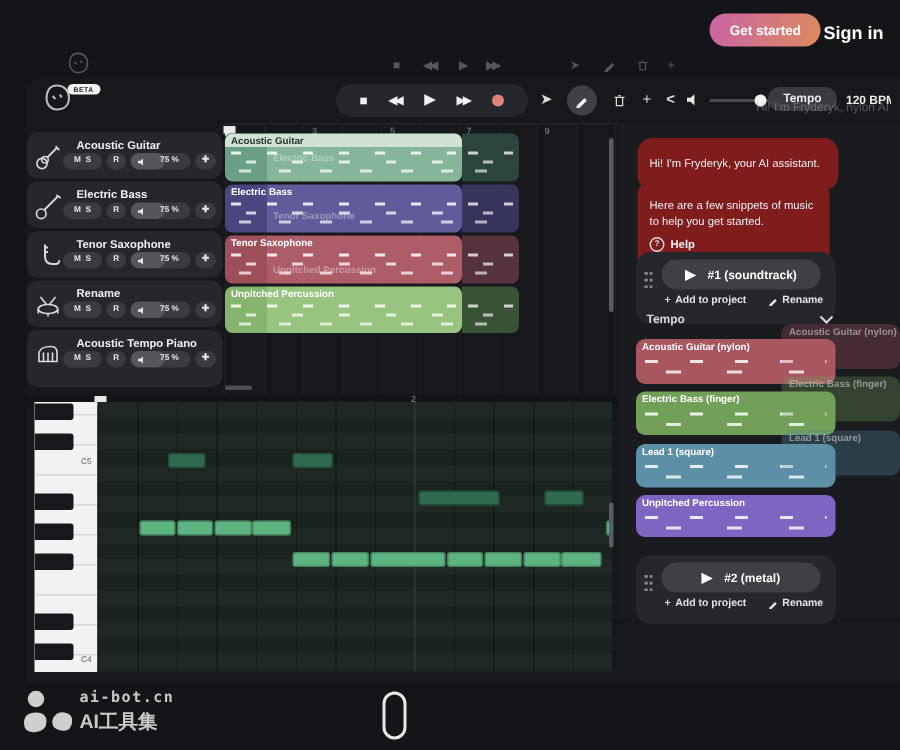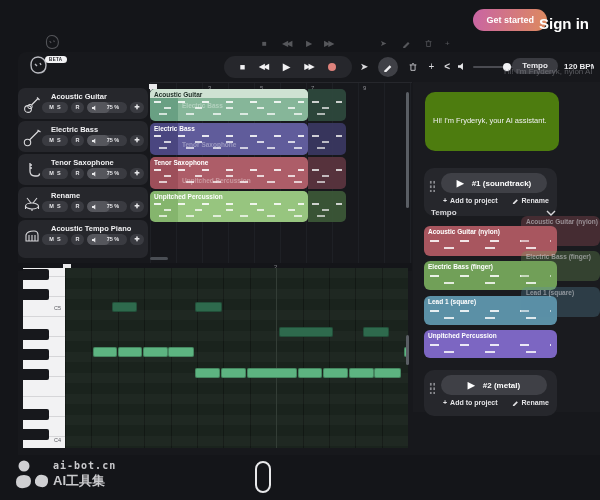--- a/index.html
+++ b/index.html
@@ -2,21 +2,21 @@
 <html><head>
 <meta charset="utf-8">
 <style>
   html,body{margin:0;padding:0;background:#0f1013;}
   #app{position:relative;width:600px;height:500px;background:#141519;overflow:hidden;
        font-family:"Liberation Sans",sans-serif;color:#e9e9ec;}
   .abs{position:absolute;}
   
   .get-started{position:absolute;right:53px;top:9px;height:22px;line-height:22px;padding:0 13px;
       border-radius:12px;color:#fff;font-size:9px;font-weight:bold;cursor:pointer;}
-  .sign-in{position:absolute;right:11px;top:15px;color:#fff;font-size:15px;font-weight:bold;cursor:pointer;}
+  .sign-in{position:absolute;right:11px;top:15px;color:#fff;font-size:12px;font-weight:bold;cursor:pointer;}
   .ghost-row{position:absolute;top:38px;left:0;width:600px;height:14px;opacity:.5;color:#97989d;font-size:8px;}
   .ghost-row span{position:absolute;top:1px;}
   
   .app-window{position:absolute;left:18px;top:52px;right:0;bottom:45px;background:#17181c;border-radius:8px 0 0 0;}
   
   .logo{position:absolute;left:28px;top:55px;}
   .beta{position:absolute;left:45px;top:56px;background:#f2f2f4;color:#1a1b1f;font-size:4.5px;
       font-weight:bold;padding:1px 4px;border-radius:5px;letter-spacing:.4px;}
   .menu-row{position:absolute;left:62px;top:61px;display:flex;gap:20px;font-size:9px;font-weight:bold;color:#ececef;}
   .menu-row span{cursor:pointer;white-space:nowrap;}
@@ -74,21 +74,21 @@
   .ksep{position:absolute;left:0;width:42px;height:1px;background:#d6d6d8;}
   .klabel{position:absolute;right:4px;font-size:5.5px;color:#5a5b60;}
   .pgrid{position:absolute;left:65px;top:268px;width:343px;height:180px;background:#1a231d;
      background-image:
        repeating-linear-gradient(180deg,rgba(255,255,255,.025) 0 10.5px,transparent 10.5px 21px),
        repeating-linear-gradient(90deg,rgba(0,0,0,.32) 0 1px,transparent 1px 26.4px);}
   .barline{position:absolute;top:268px;width:1px;height:180px;background:#333d36;}
   .note{position:absolute;height:10px;border-radius:2px;cursor:pointer;}
   
   .rpanel{position:absolute;left:413px;top:82px;width:187px;bottom:88px;background:#1a1b1f;}
-  .bubble{position:absolute;background:#4d7c0f;border-radius:10px;color:#f0f0f2;font-size:7.5px;line-height:1.45;padding:24px 8px;}
+  .bubble{position:absolute;background:#7f1d1d;border-radius:10px;color:#f0f0f2;font-size:7.5px;line-height:1.45;padding:12px 8px;}
   .help-row{margin-top:4px;display:flex;align-items:center;gap:4px;font-weight:bold;}
   .help-q{width:8px;height:8px;border-radius:50%;border:1px solid #d8d8db;font-size:5.5px;line-height:8px;text-align:center;}
   .snip-card{position:absolute;left:424px;width:133px;background:#26272c;border-radius:10px;}
   .dots{position:absolute;left:5px;top:12px;width:6px;height:12px;
      background-image:radial-gradient(circle,#8a8b90 1px,transparent 1.3px);background-size:3.5px 4.5px;cursor:grab;}
   .snip-pill{position:absolute;left:17px;top:5px;width:106px;height:20px;background:#3f4046;border-radius:11px;
      display:flex;align-items:center;justify-content:center;gap:8px;font-size:8px;font-weight:bold;color:#fff;cursor:pointer;}
   .snip-links{position:absolute;left:19px;top:29px;display:flex;gap:14px;font-size:7px;font-weight:bold;color:#e4e4e7;}
   .snip-links span{cursor:pointer;display:flex;align-items:center;gap:3px;}
   .parts-head{position:absolute;left:431px;top:208px;width:120px;font-size:8px;color:#d8d8db;font-weight:bold;cursor:pointer;}
@@ -330,20 +330,27 @@
       <div class="note" style="left: 298px; top: 368px; width: 24px; background: rgb(93, 180, 129); box-shadow: rgba(0, 0, 0, 0.25) 0px 0px 0px 1px inset;"></div>
       <div class="note" style="left: 323px; top: 368px; width: 25px; background: rgb(93, 180, 129); box-shadow: rgba(0, 0, 0, 0.25) 0px 0px 0px 1px inset;"></div>
       <div class="note" style="left: 349px; top: 368px; width: 25px; background: rgb(93, 180, 129); box-shadow: rgba(0, 0, 0, 0.25) 0px 0px 0px 1px inset;"></div>
       <div class="note" style="left: 374px; top: 368px; width: 27px; background: rgb(93, 180, 129); box-shadow: rgba(0, 0, 0, 0.25) 0px 0px 0px 1px inset;"></div>
       <div class="note" style="left: 404px; top: 347px; width: 4px; background: rgb(93, 180, 129); box-shadow: rgba(0, 0, 0, 0.25) 0px 0px 0px 1px inset;"></div>
     </div>
   <div class="vscroll" style="left:406px;top:335px;height:30px"></div>
 
   <div class="rpanel"></div>
   <div class="bubble" style="left:425px;top:92px;width:118px;white-space:nowrap;overflow:hidden">Hi! I'm Fryderyk, your AI assistant.</div>
+  <div class="bubble" style="left:425px;top:120px;width:112px">
+    <span>Here are a few snippets of music to help you get started.</span>
+    <span class="help-row">
+        <span class="help-q">?</span>
+        <span>Help</span>
+      </span>
+  </div>
 
   <div class="snip-card" style="top:168px;height:48px">
     <span class="dots"></span>
     <div class="snip-pill">
       <span style="font-size:9px">▶</span>
       <span>#1 (soundtrack)</span>
     </div>
     <div class="snip-links">
       <span>+ <i style="font-style:normal">Add to project</i></span>
       <span>

